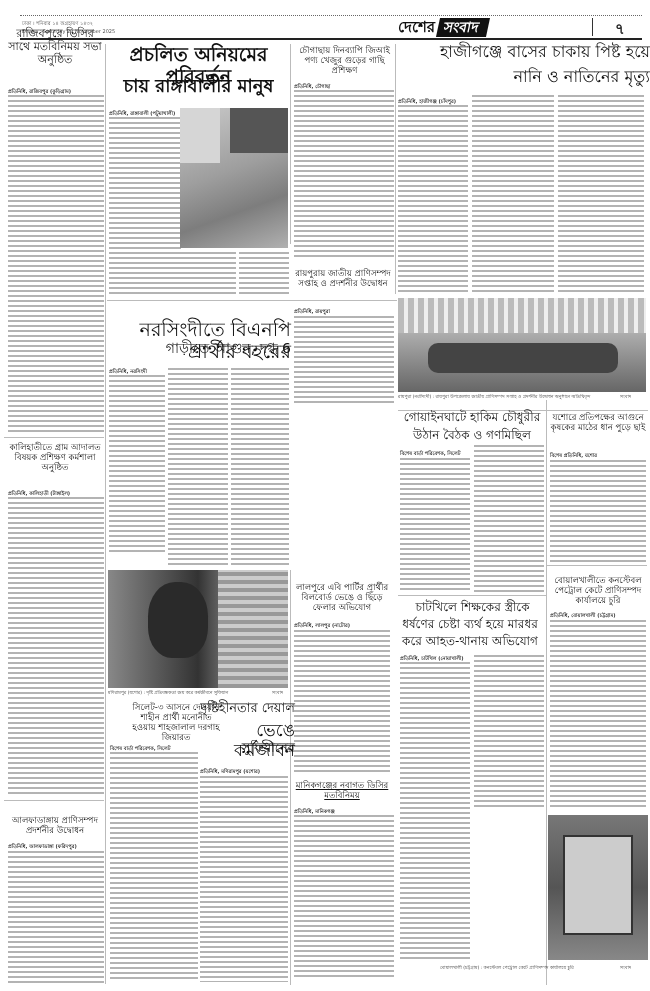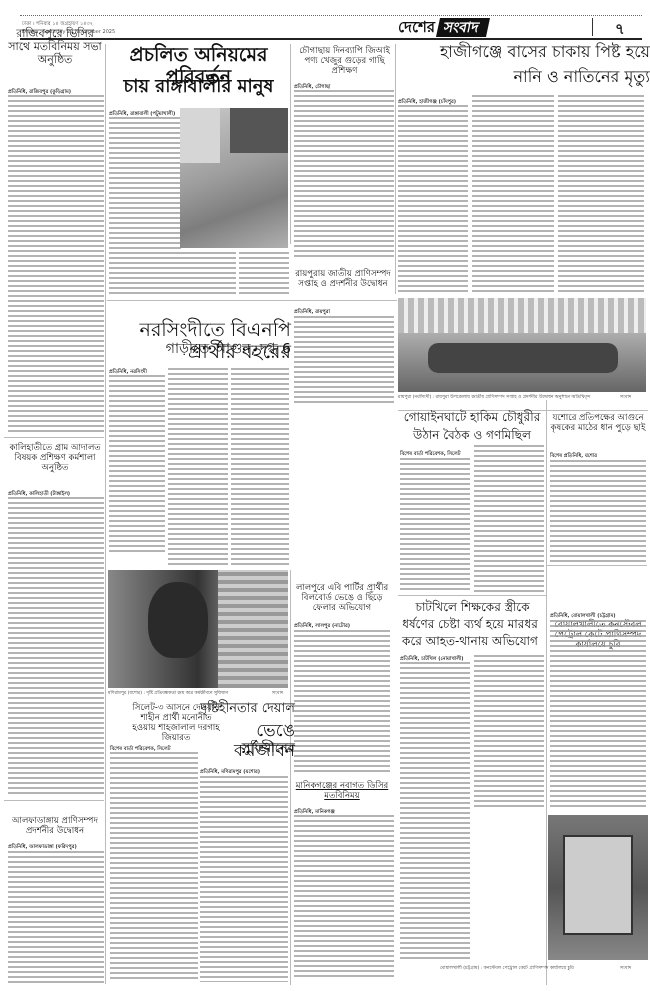--- a/index.html
+++ b/index.html
@@ -141,21 +141,21 @@
   <div class="body-text" style="left:294px; top:630px; width:96px; height:145px;"></div>
 </article>
 
 <article>
   <div class="hl hl-s" style="left:96px; top:702px; width:92px;margin-left:34px;">সিলেট-৩ আসনে দেওয়ান শাহীন প্রার্থী মনোনীত হওয়ায় শাহজালাল দরগাহ জিয়ারত</div>
   <div class="byline" style="left:110px; top:745px;">বিশেষ বার্তা পরিবেশক, সিলেট</div>
   <div class="body-text" style="left:110px; top:752px; width:88px; height:230px;"></div>
 </article>
 
 <article>
-  <div class="hl hl-s" style="left:548px; top:575px; width:100px;margin-top:44px;">বোয়ালখালীতে কনস্টেবল পেট্রোল কেটে প্রাণিসম্পদ কার্যালয়ে চুরি</div>
+  <div class="hl hl-s" style="left:548px; top:575px; width:100px;">বোয়ালখালীতে কনস্টেবল পেট্রোল কেটে প্রাণিসম্পদ কার্যালয়ে চুরি</div>
   <div class="byline" style="left:550px; top:612px;">প্রতিনিধি, বোয়ালখালী (চট্টগ্রাম)</div>
   <div class="body-text" style="left:550px; top:620px; width:96px; height:190px;"></div>
   <div class="photo" style="left:548px; top:815px; width:100px; height:145px; background:linear-gradient(180deg,#777 0%,#555 50%,#888 100%);">
     <div style="position:absolute; left:15px; top:20px; width:70px; height:100px; background:#ccc; border:2px solid #333;"></div>
   </div>
   <div class="caption" style="left:440px; top:965px; width:140px;">বোয়ালখালী (চট্টগ্রাম) : কনস্টেবল পেট্রোল কেটে প্রাণিসম্পদ কার্যালয়ে চুরি</div>
   <div class="caption" style="left:620px; top:965px;">সংবাদ</div>
 </article>
 
 <article>

